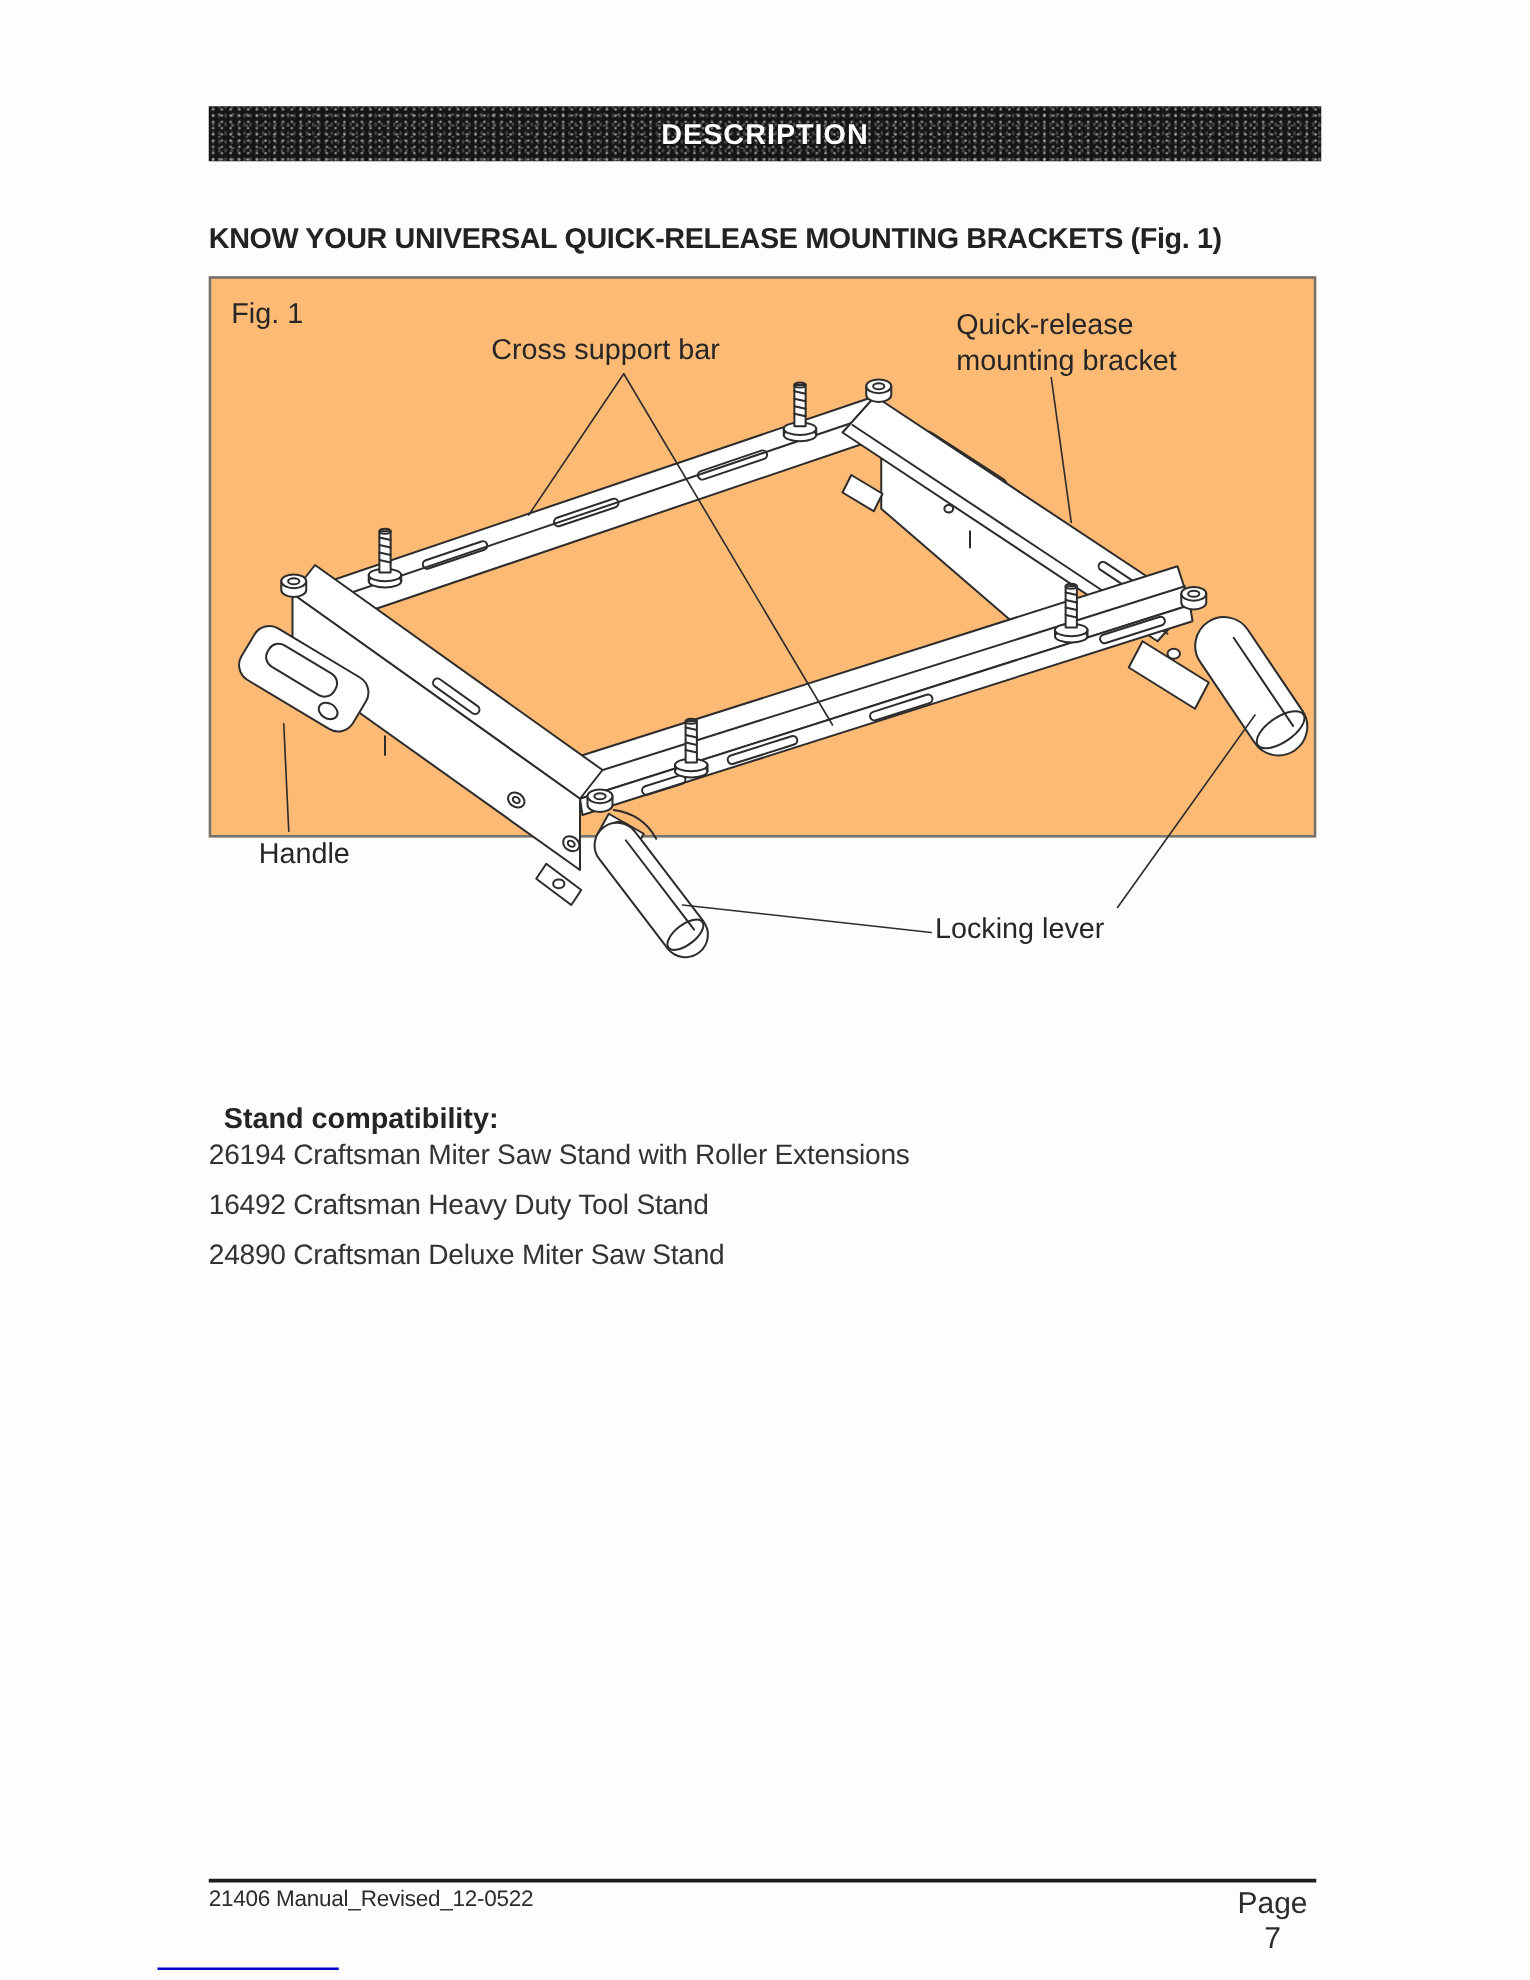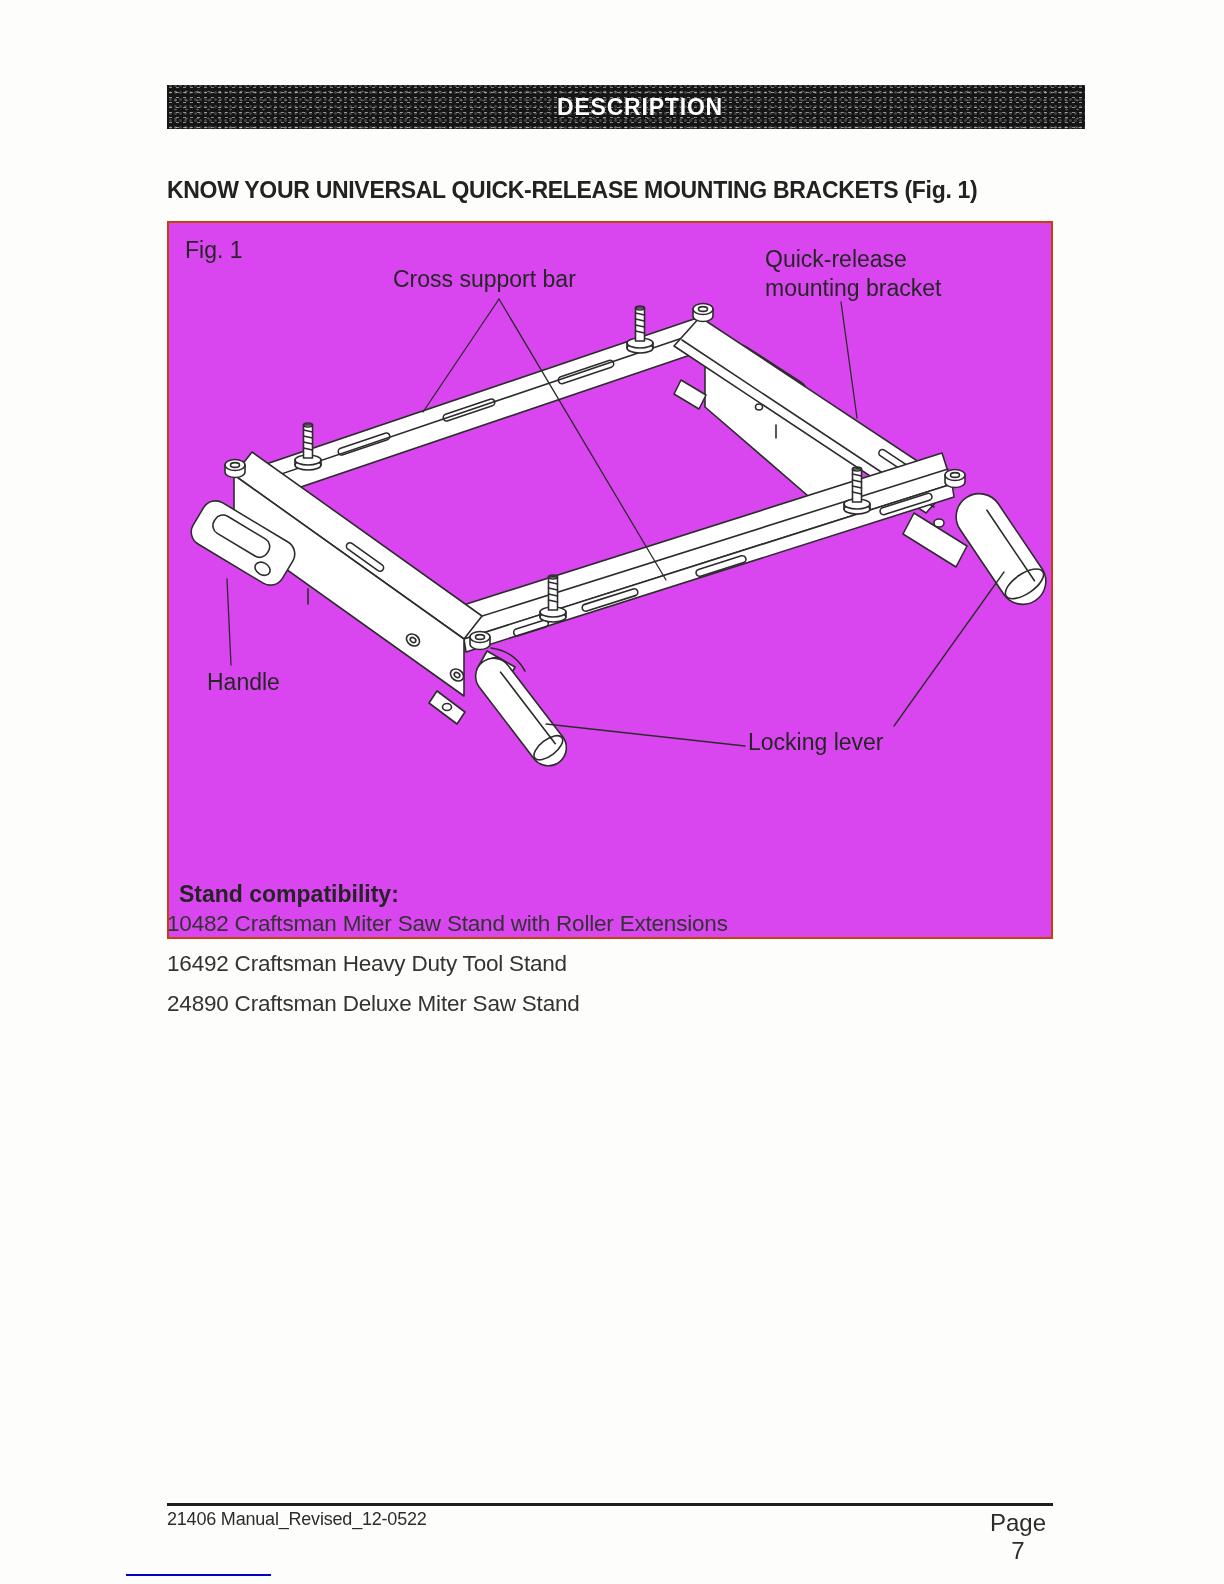--- a/index.html
+++ b/index.html
@@ -17,39 +17,39 @@
   
   .desc-bar{
     left:167px;top:85px;width:890px;height:44px;
     background-color:#151515;
     background-image:
       radial-gradient(rgba(255,255,255,.50) 1px, transparent 1.4px),
       radial-gradient(rgba(255,255,255,.28) 1px, transparent 1.4px),
       radial-gradient(rgba(150,150,150,.35) 1px, transparent 1.4px);
     background-size:7px 5px, 11px 9px, 5px 7px;
     background-position:0 0, 3px 2px, 1px 4px;
-    display:flex;align-items:center;justify-content:center;padding-left:28px;
+    display:flex;align-items:center;justify-content:center;
   }
   .desc-bar span{
     color:#ffffff;font-size:23px;font-weight:bold;letter-spacing:.8px;
     text-shadow:0 0 1px #000;
   }
 
   
   .main-heading{
     left:167px;top:177px;width:900px;
     font-size:23px;font-weight:bold;letter-spacing:-.3px;
     white-space:nowrap;color:#222;margin:0;
   }
 
   
   .figure-box{
-    left:167px;top:221px;width:886px;height:718px;
-    border:2px solid #c2410c;box-sizing:border-box;
-    background:#d946ef;
+    left:167px;top:221px;width:886px;height:449px;
+    border:2px solid #737373;box-sizing:border-box;
+    background:#fdba74;
   }
   .figure-box svg{position:absolute;left:0;top:0;}
   .fig-label{
     position:absolute;font-size:23px;color:#262626;letter-spacing:0;
     line-height:29px;
   }
 
   
   .compat-heading{
     left:167px;top:869px;font-size:23px;font-weight:bold;color:#242424;margin:12px;
@@ -225,21 +225,21 @@
     </svg>
 
     <div class="fig-label" style="left:16px;top:13px;">Fig. 1</div>
     <div class="fig-label" style="left:224px;top:42px;">Cross support bar</div>
     <div class="fig-label" style="left:596px;top:22px;width:205px;">Quick-release mounting bracket</div>
     <div class="fig-label" style="left:38px;top:445px;">Handle</div>
     <div class="fig-label" style="left:579px;top:505px;text-align:center;">Locking lever</div>
   </div>
 
   <h2 class="abs compat-heading">Stand compatibility:</h2>
-  <div class="abs compat-item" style="top:911px;">10482 Craftsman Miter Saw Stand with Roller Extensions</div>
+  <div class="abs compat-item" style="top:911px;">26194 Craftsman Miter Saw Stand with Roller Extensions</div>
   <div class="abs compat-item" style="top:951px;">16492 Craftsman Heavy Duty Tool Stand</div>
   <div class="abs compat-item" style="top:991px;">24890 Craftsman Deluxe Miter Saw Stand</div>
 
   <div class="abs footer-rule"></div>
   <div class="abs footer-left">21406 Manual_Revised_12-0522</div>
   <div class="abs footer-right">Page 7</div>
   <div class="abs link-line" style="background: rgb(0, 0, 200);"></div>
 
 </div>
 

